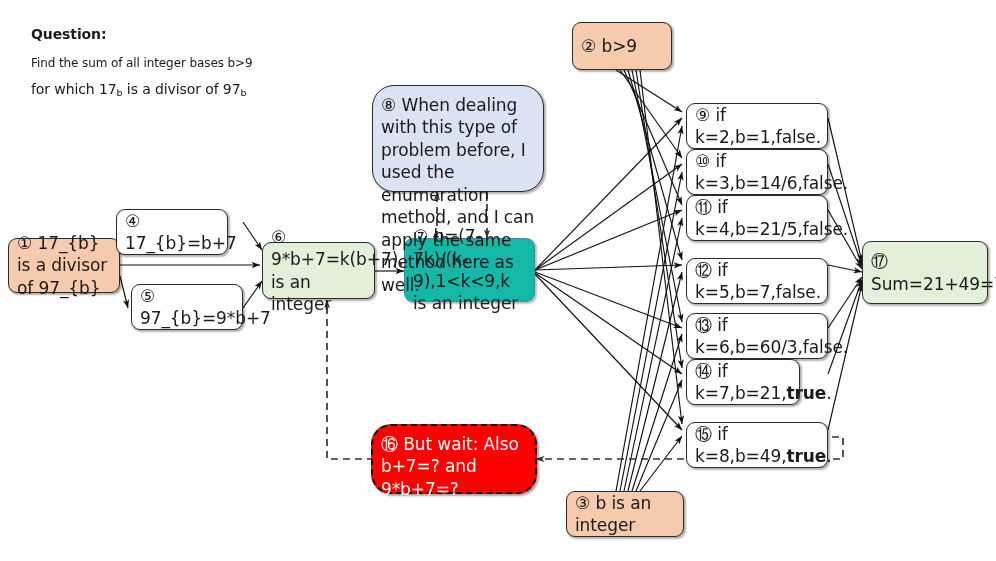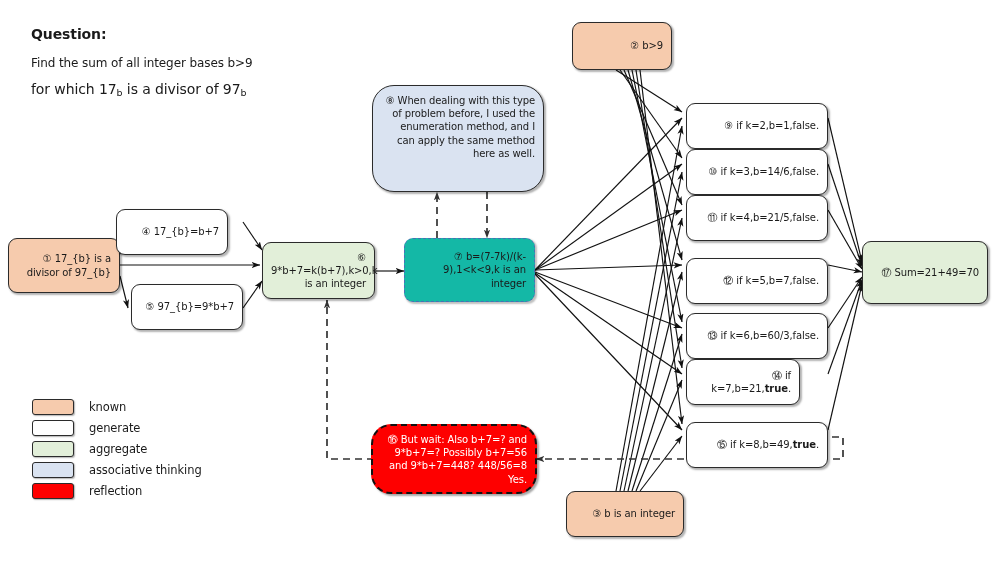--- a/index.html
+++ b/index.html
@@ -3,22 +3,22 @@
 <meta charset="utf-8">
 <style>
   html,body{margin:0;padding:0;background:#ffffff;}
   body{width:996px;height:561px;position:relative;overflow:hidden;
        font-family:"DejaVu Sans","Liberation Sans",sans-serif;color:#1a1a1a;}
   #canvas{position:absolute;left:0;top:0;width:996px;height:561px;}
   svg#edges{position:absolute;left:0;top:0;width:996px;height:561px;pointer-events:none;}
 
   .node{position:absolute;box-sizing:border-box;border:1px solid #2b2b2b;
         border-radius:9px;display:flex;align-items:center;padding:22px 8px;
-        font-size:10px;line-height:1.32;letter-spacing:-0.1px;
-        box-shadow:1.5px 1.5px 1.8px rgba(0,0,0,0.30);background:#fff;z-index:3;text-align:right;}
+        font-size:17px;line-height:1.32;letter-spacing:-0.1px;
+        box-shadow:1.5px 1.5px 1.8px rgba(0,0,0,0.30);background:#fff;z-index:3;}
   .node span.txt{display:block;width:100%;}
   .known{background:#f6cbad;}
   .generate{background:#ffffff;}
   .aggregate{background:#e2efd9;}
   .assoc{background:#dae3f1;}
   .reflect{background:#fe0000;color:#fff;border:2px dashed #111;border-radius:20px;
            box-shadow:2px 2px 2px rgba(0,0,0,0.35);}
   .yellowdash{background:#14b8a6;border:1.4px dashed #4a6fb5;border-radius:9px;
               box-shadow:1.5px 1.5px 1.8px rgba(0,0,0,0.25);}
 
@@ -166,36 +166,14 @@
   </div>
 
   <div class="node reflect" style="left:371px;top:424px;width:166px;height:70px;align-items:flex-start;padding-top:7px;">
     <span class="txt"><span>⑯</span> <span>But wait: Also b+7=? and 9*b+7=? Possibly b+7=56 and 9*b+7=448? 448/56=8 Yes.</span></span>
   </div>
 
   <div class="node aggregate" style="left:862px;top:241px;width:126px;height:63px;">
     <span class="txt"><span>⑰</span> <span>Sum=21+49=70</span></span>
   </div>
 
-  <div id="legend">
-    <div class="lg-row">
-      <div class="lg-sw" style="background:#f6cbad;"></div>
-      <div class="lg-lb">known</div>
-    </div>
-    <div class="lg-row">
-      <div class="lg-sw" style="background:#ffffff;"></div>
-      <div class="lg-lb">generate</div>
-    </div>
-    <div class="lg-row">
-      <div class="lg-sw" style="background:#e2efd9;"></div>
-      <div class="lg-lb">aggregate</div>
-    </div>
-    <div class="lg-row">
-      <div class="lg-sw" style="background:#dae3f1;"></div>
-      <div class="lg-lb">associative thinking</div>
-    </div>
-    <div class="lg-row">
-      <div class="lg-sw" style="background:#fe0000;"></div>
-      <div class="lg-lb">reflection</div>
-    </div>
-  </div>
 
 </div>
 
 </body></html>

